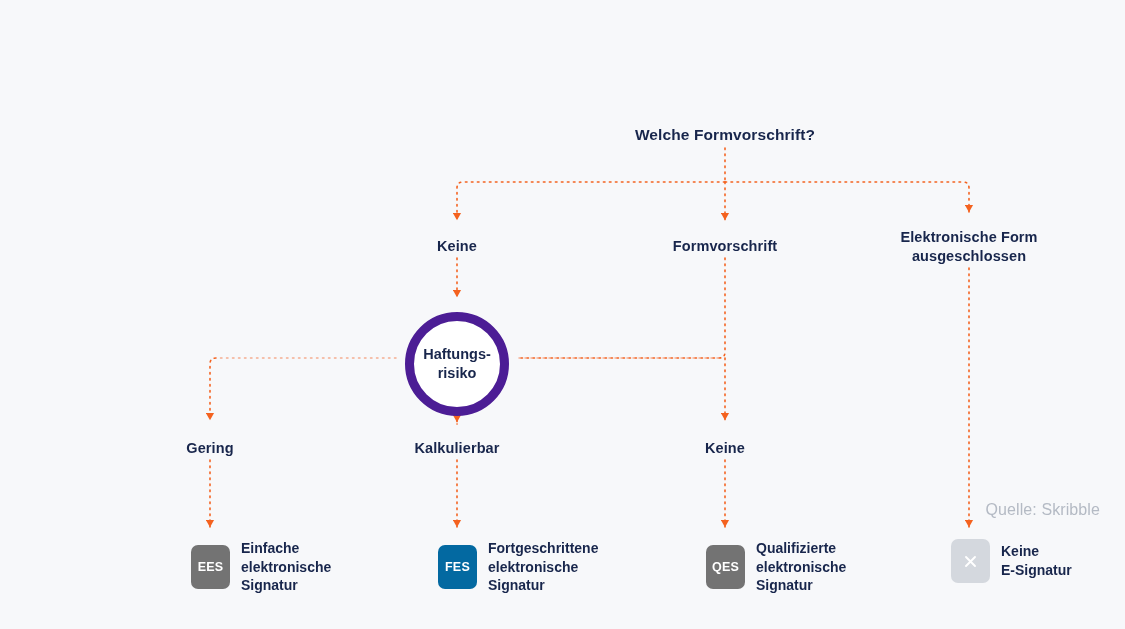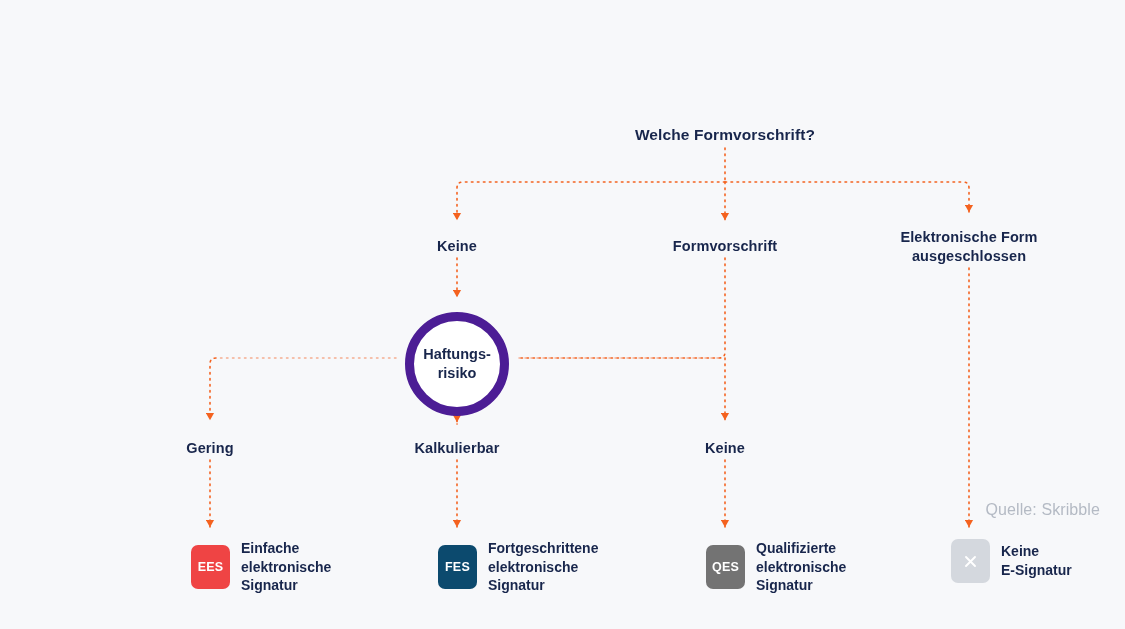--- a/index.html
+++ b/index.html
@@ -175,30 +175,30 @@
 risiko</span>
   </div>
 
   <div class="node-label lvl2-label" style="left:150px; top:439px; width:120px;">Gering</div>
 
   <div class="node-label lvl2-label" style="left:387px; top:439px; width:140px;">Kalkulierbar</div>
 
   <div class="node-label lvl2-label" style="left:665px; top:439px; width:120px;">Keine</div>
 
   <div class="outcome" style="left:191px; top:539px;">
-    <div class="badge" style="background:#ef4444;">
+    <div class="badge" style="background:#737373;">
       <span>EES</span>
     </div>
     <div class="outcome-text">Einfache
 elektronische
 Signatur</div>
   </div>
 
   <div class="outcome" style="left:438px; top:539px;">
-    <div class="badge" style="background:#0c4a6e;">
+    <div class="badge" style="background:#0369a1;">
       <span>FES</span>
     </div>
     <div class="outcome-text">Fortgeschrittene
 elektronische
 Signatur</div>
   </div>
 
   <div class="outcome" style="left:706px; top:539px;">
     <div class="badge" style="background:#737373;">
       <span>QES</span>

